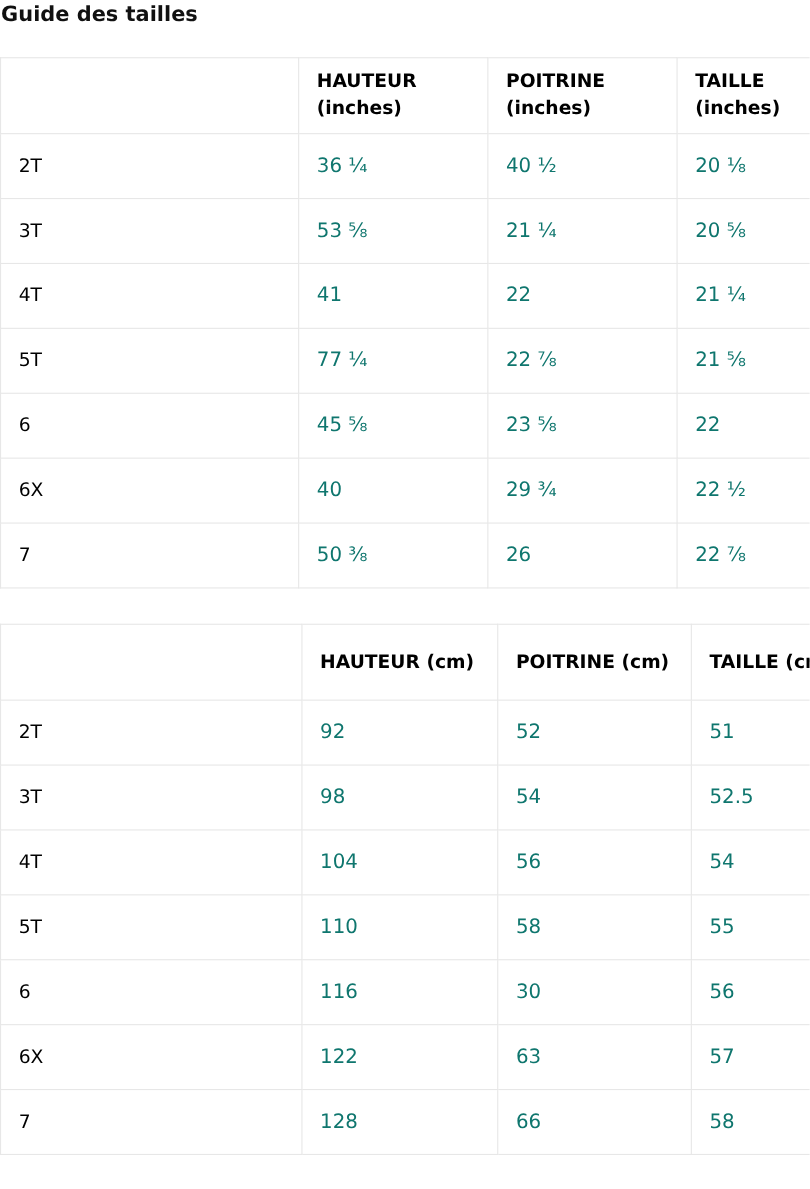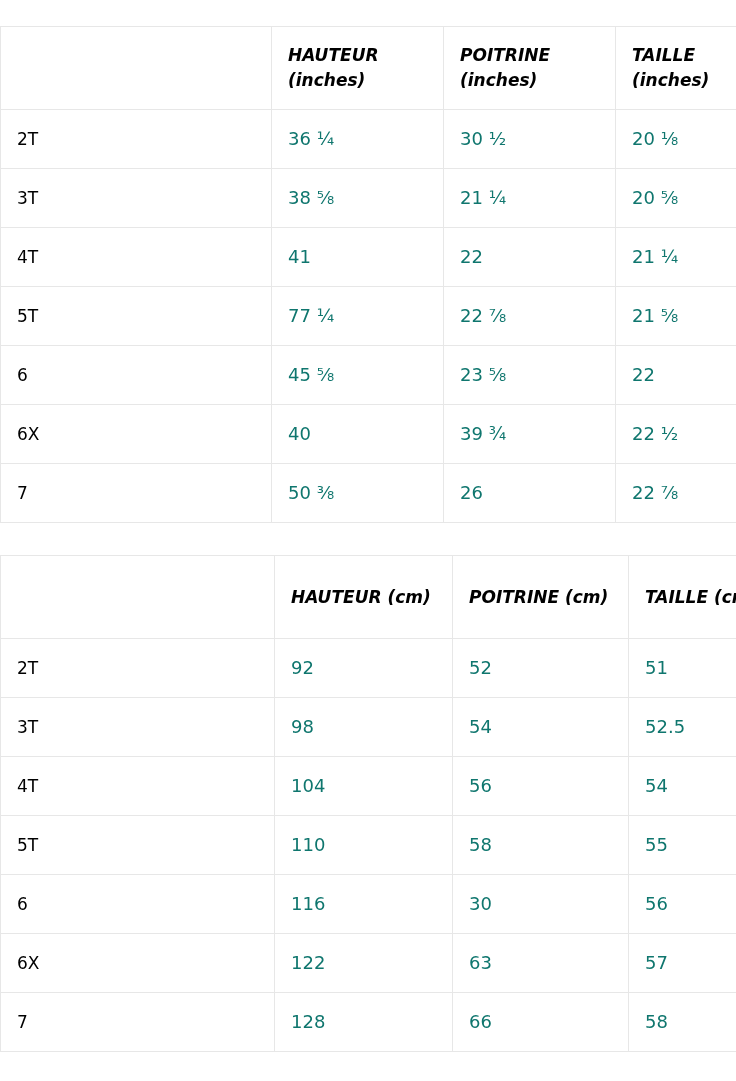--- a/index.html
+++ b/index.html
@@ -34,26 +34,25 @@
   .table-cm     { width: 806px; margin-top: 32px; }
   .size-table th, .size-table td {
     border: 1px solid #e7e7e7;
     text-align: left;
     vertical-align: middle;
     padding: 0 14px 0 16px;
     background: #ffffff;
     overflow: hidden;
   }
   .size-table th {
-    height: 83px;
+    height: 69px;
     font-size: 17px;
     font-weight: bold;
     color: #000000;
     line-height: 1.45;
-    font-style: italic;
   }
   .size-table td {
     height: 59px;
     font-size: 18px;
     font-weight: normal;
     color: #0f766e;
     line-height: 1.2;
   }
   .size-table td.size-cell {
     font-size: 17px;
@@ -69,46 +68,47 @@
   .table-cm col.c0 { width: 274px; }
   .table-cm col.c1 { width: 178px; }
   .table-cm col.c2 { width: 176px; }
   .table-cm col.c3 { width: 178px; }
 </style>
 </head>
 <body>
 
 <div class="page">
 
+  <h1 class="page-title">Guide des tailles</h1>
 
   <table class="size-table table-inches">
     <colgroup>
       <col class="c0">
         <col class="c1">
         <col class="c2">
         <col class="c3">
     </colgroup>
     <thead>
       <tr>
           <th></th>
           <th>HAUTEUR (inches)</th>
           <th>POITRINE (inches)</th>
           <th>TAILLE (inches)</th>
         </tr>
     </thead>
     <tbody>
         <tr>
           <td class="size-cell">2T</td>
           <td class="value-cell">36 ¼</td>
-          <td class="value-cell">30 ½</td>
+          <td class="value-cell">40 ½</td>
           <td class="value-cell">20 ⅛</td>
         </tr>
         <tr>
           <td class="size-cell">3T</td>
-          <td class="value-cell">38 ⅝</td>
+          <td class="value-cell">53 ⅝</td>
           <td class="value-cell">21 ¼</td>
           <td class="value-cell">20 ⅝</td>
         </tr>
         <tr>
           <td class="size-cell">4T</td>
           <td class="value-cell">41</td>
           <td class="value-cell">22</td>
           <td class="value-cell">21 ¼</td>
         </tr>
         <tr>
@@ -119,21 +119,21 @@
         </tr>
         <tr>
           <td class="size-cell">6</td>
           <td class="value-cell">45 ⅝</td>
           <td class="value-cell">23 ⅝</td>
           <td class="value-cell">22</td>
         </tr>
         <tr>
           <td class="size-cell">6X</td>
           <td class="value-cell">40</td>
-          <td class="value-cell">39 ¾</td>
+          <td class="value-cell">29 ¾</td>
           <td class="value-cell">22 ½</td>
         </tr>
         <tr>
           <td class="size-cell">7</td>
           <td class="value-cell">50 ⅜</td>
           <td class="value-cell">26</td>
           <td class="value-cell">22 ⅞</td>
         </tr>
       </tbody>
   </table>

